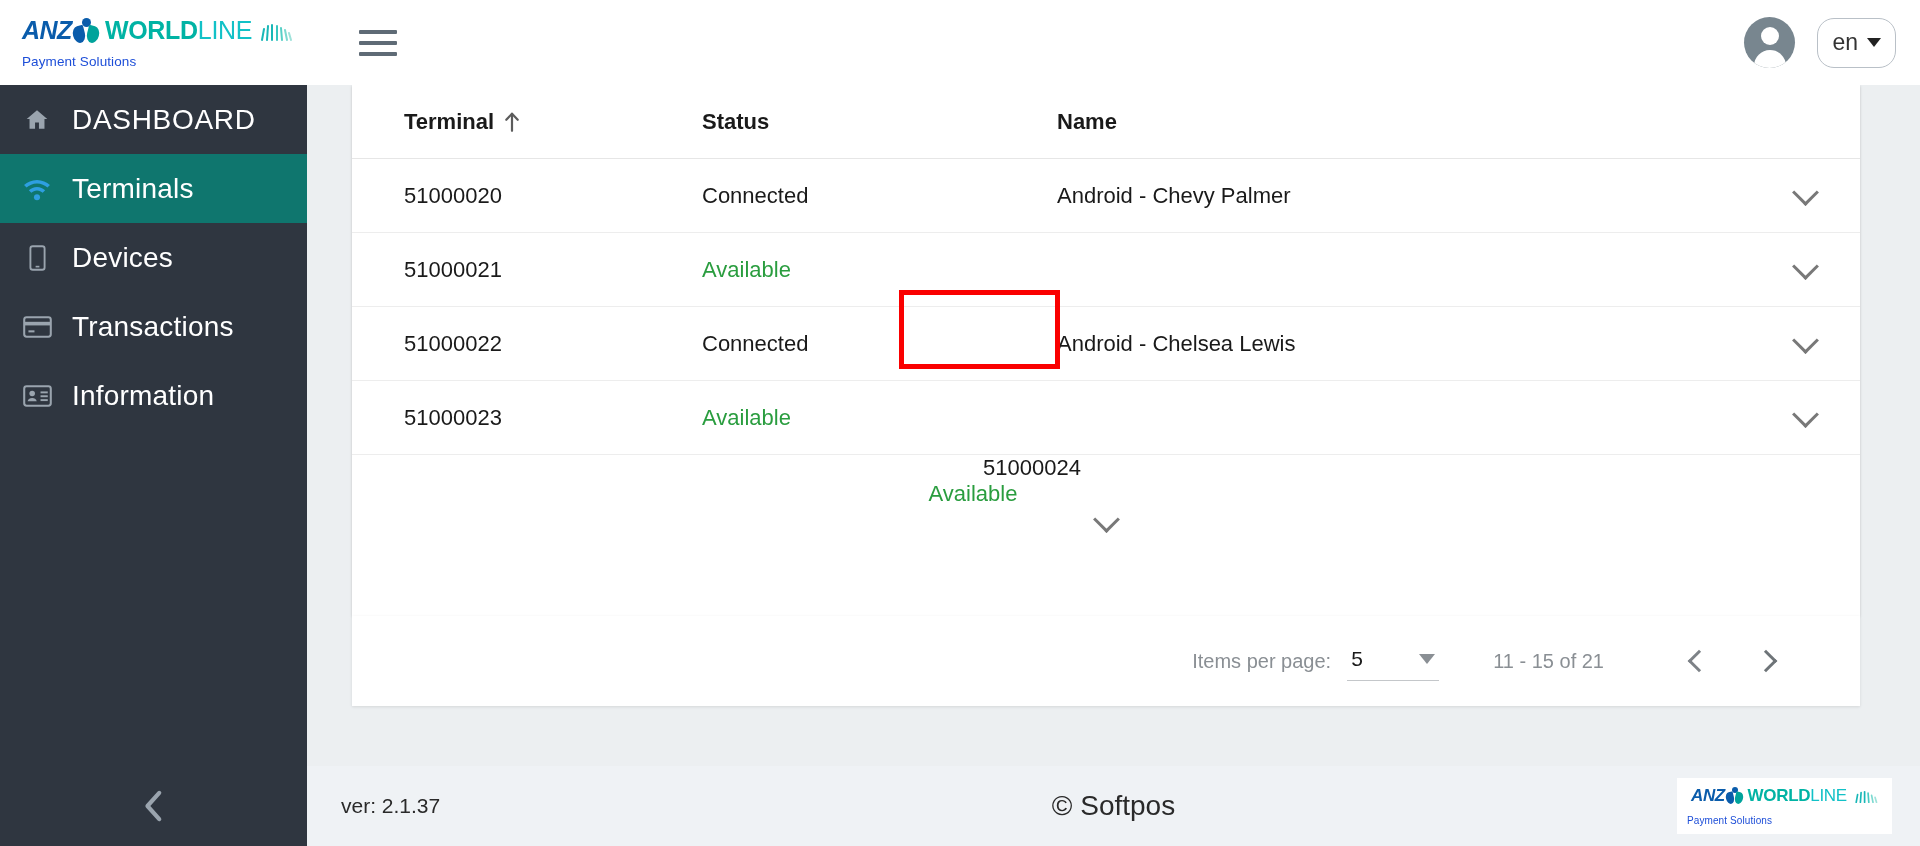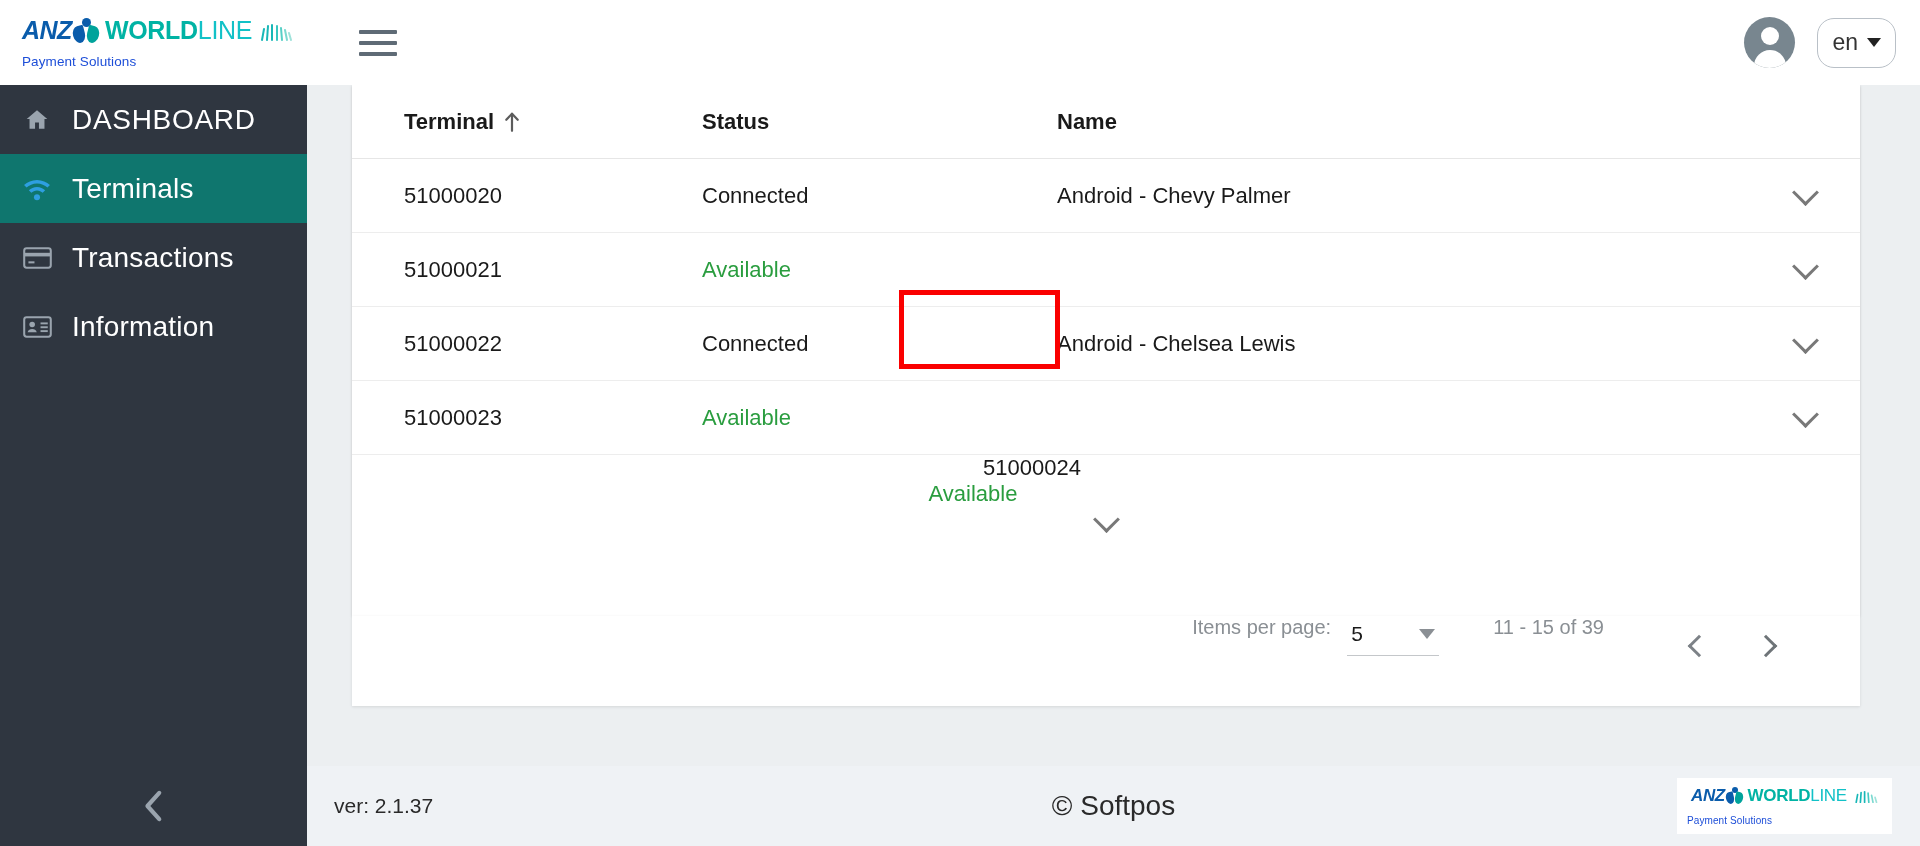--- a/index.html
+++ b/index.html
@@ -106,21 +106,21 @@
     transform: rotate(45deg); margin-top: -7px;
   }
   .highlight-box {
     position: absolute; left: 899px; top: 290px; width: 161px; height: 79px;
     border: 5px solid #fa0000; pointer-events: none; z-index: 5;
   }
 
   
   .paginator {
     position: absolute; left: 45px; top: 531px; width: 1508px; height: 90px;
-    background: #ffffff; display: flex; justify-content: flex-end;
+    background: #ffffff; display: flex; align-items: center; justify-content: flex-end;
     padding-right: 56px; gap: 0px;
     box-shadow: 0 1px 3px rgba(0,0,0,0.10);
   }
   .pg-label { font-size: 20px; color: #8a8f94; }
   .pg-select {
     margin-left: 16px; min-width: 92px; height: 40px; border-bottom: 1px solid #c4c7ca;
     display: flex; align-items: center; justify-content: space-between; cursor: pointer;
     padding: 0 4px 4px 4px;
   }
   .pg-select .v { font-size: 21px; color: #1a1a1a; }
@@ -131,21 +131,21 @@
             cursor: pointer; background: none; border: none; }
   .pg-btn:first-of-type { margin-left: 56px; }
   .chev-l { width: 16px; height: 16px; border-left: 3.5px solid #7d8287; border-bottom: 3.5px solid #7d8287;
             transform: rotate(45deg); margin-left: 5px; }
   .chev-r { width: 16px; height: 16px; border-right: 3.5px solid #6e7478; border-top: 3.5px solid #6e7478;
             transform: rotate(45deg); margin-right: 5px; }
 
   
   .footer {
     position: absolute; left: 307px; bottom: 0; width: 1613px; height: 80px;
-    background: #eff2f5; display: flex; align-items: center; z-index: 25;
+    background: #eff2f5; display: flex; align-items: center; z-index: 25; padding-left: 7px;
   }
   .f-ver { font-size: 21px; color: #2a2a2a; margin-left: 27px; }
   .f-copy { font-size: 28px; color: #2a2a2a; position: absolute; left: 50%; transform: translateX(-50%); }
   .f-logo {
     position: absolute; right: 28px; top: 12px; width: 215px; height: 56px; background: #fff;
     display: flex; flex-direction: column; align-items: center; justify-content: center;
   }
   .f-logo .brand-line1 .b-anz,
   .f-logo .brand-line1 .b-world,
   .f-logo .brand-line1 .b-line { font-size: 17px; }
@@ -219,20 +219,29 @@
       <span class="nav-icon">
         <svg width="28" height="24" viewBox="0 0 24 20" fill="currentColor">
           <path d="M12 2.2C7.6 2.2 3.7 4 .9 6.6l2.1 2.2C5.3 6.6 8.5 5.2 12 5.2s6.7 1.4 9 3.6l2.1-2.2C20.3 4 16.4 2.2 12 2.2z"></path>
           <path d="M12 8.2c-2.7 0-5.2 1.1-7 2.8l2.1 2.2c1.3-1.2 3-2 4.9-2s3.6.8 4.9 2l2.1-2.2c-1.8-1.7-4.3-2.8-7-2.8z"></path>
           <circle cx="12" cy="17" r="2.6"></circle>
         </svg>
       </span>
       <span class="nav-label">Terminals</span>
     </div>
 
+    <div class="nav-item">
+      <span class="nav-icon">
+        <svg width="17" height="26" viewBox="0 0 14 22" fill="none" stroke="currentColor" stroke-width="1.6">
+          <rect x="1" y="1" width="12" height="20" rx="2"></rect>
+          <line x1="5.4" y1="18.3" x2="8.6" y2="18.3" stroke-width="1.4"></line>
+        </svg>
+      </span>
+      <span class="nav-label">Devices</span>
+    </div>
 
     <div class="nav-item">
       <span class="nav-icon">
         <svg width="29" height="22" viewBox="0 0 24 18" fill="none" stroke="currentColor" stroke-width="1.7">
           <rect x="1" y="1" width="22" height="16" rx="2"></rect>
           <line x1="1" y1="6.2" x2="23" y2="6.2" stroke-width="3"></line>
           <line x1="4.5" y1="12.6" x2="9.5" y2="12.6" stroke-width="1.7"></line>
         </svg>
       </span>
       <span class="nav-label">Transactions</span>
@@ -326,21 +335,21 @@
         </div>
       </div>
     </div>
 
     <div class="paginator">
       <span class="pg-label">Items per page:</span>
       <div class="pg-select">
         <span class="v">5</span>
         <span class="tri-down"></span>
       </div>
-      <span class="pg-range">11 - 15 of 39</span>
+      <span class="pg-range">11 - 15 of 21</span>
       <button class="pg-btn">
         <span class="chev-l"></span>
       </button>
       <button class="pg-btn">
         <span class="chev-r"></span>
       </button>
     </div>
   </div>
 
   <div class="highlight-box"></div>

